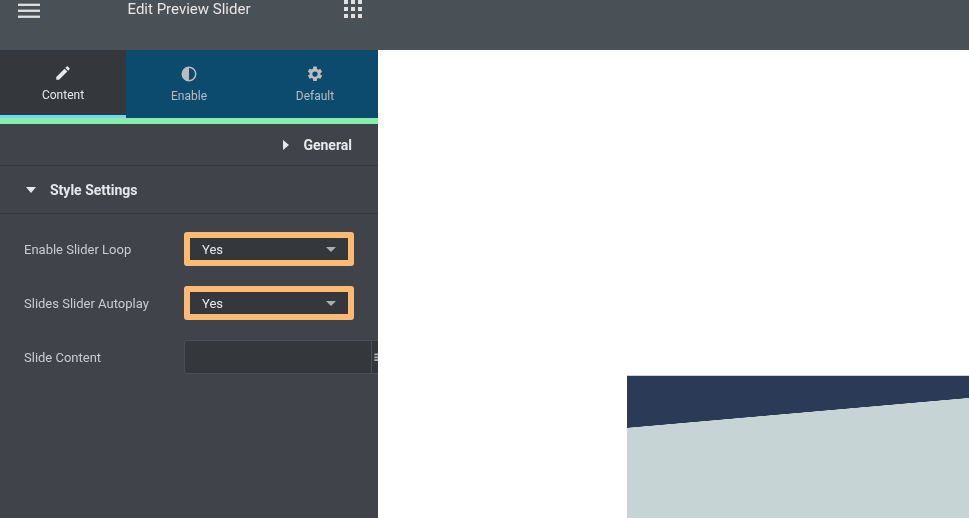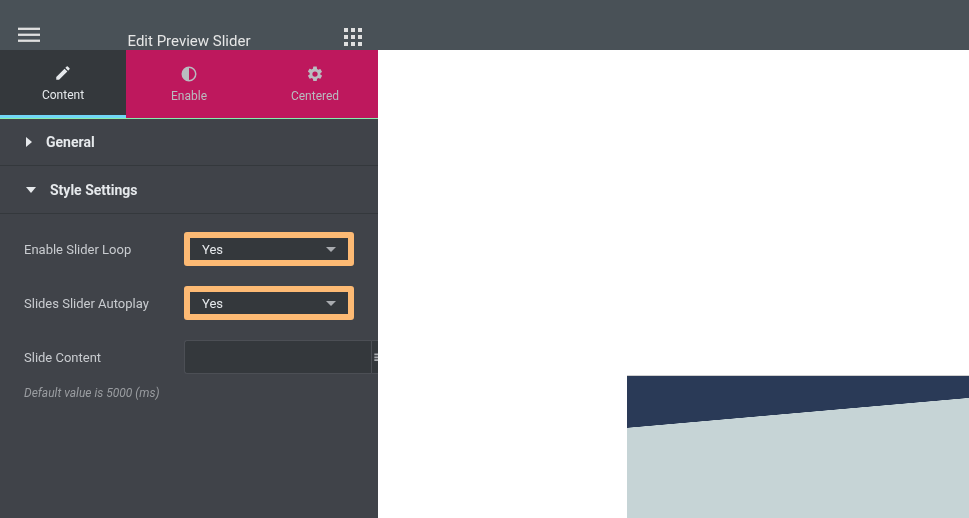--- a/index.html
+++ b/index.html
@@ -1,28 +1,28 @@
 <!DOCTYPE html>
 <html><head>
 <meta charset="utf-8">
 <style>
 * { margin: 0; padding: 0; box-sizing: border-box; font-family: -apple-system, BlinkMacSystemFont, "Segoe UI", Roboto, Arial, sans-serif; }
 body { width: 969px; height: 518px; overflow: hidden; background: #fff; display: flex; flex-direction: column; }
-.topbar { height: 50px; background: #495157; display: flex; align-items: flex-end; padding: 0 18px; position: relative; }
+.topbar { height: 50px; background: #495157; display: flex; align-items: flex-start; padding: 0 18px; position: relative; }
 .topbar .menu-icon { color: #e0e0e0; cursor: pointer; }
 .topbar .title { color: #e6e6e6; font-size: 15px; font-weight: 400; position: absolute; left: 0; width: 378px; text-align: center; }
 .topbar .grid-icon { color: #e0e0e0; cursor: pointer; position: absolute; left: 344px; }
 .main { flex: 1; display: flex; }
 .sidebar { width: 378px; background: #404349; display: flex; flex-direction: column; }
-.tabs { display: flex; height: 68px; background: #be185d; }
+.tabs { display: flex; height: 68px; background: #0c4a6e; }
 .tab { flex: 1; display: flex; flex-direction: column; align-items: center; justify-content: center; color: #b9bcc0; font-size: 12px; cursor: pointer; gap: 6px; }
 .tab.active { background: #34383c; border-bottom: 3px solid #71d7f7; color: #e6e9ec; }
 .tab svg { width: 18px; height: 18px; }
 .section-header { height: 48px; background: #404349; display: flex; align-items: center; padding: 0 26px; gap: 14px; color: #e6e9ec; font-size: 14px; font-weight: 700; cursor: pointer; border-bottom: 1px solid #34383c; }
-.section-header.closed { border-top: 1px solid #86efac; }
+.section-header.closed { border-top: 6px solid #86efac; justify-content: flex-end; }
 .section-header .caret { width: 0; height: 0; }
 .section-header.closed .caret { border-top: 5px solid transparent; border-bottom: 5px solid transparent; border-left: 6px solid #e6e9ec; }
 .section-header.open .caret { border-left: 5px solid transparent; border-right: 5px solid transparent; border-top: 6px solid #e6e9ec; }
 .section-body { background: #404349; padding: 18px 24px 0 24px; flex: 1; overflow: hidden; }
 .row { display: flex; align-items: center; margin-bottom: 20px; }
 .row .label { flex: 1; color: #c9ccd0; font-size: 13px; }
 .select { width: 170px; height: 34px; background: #34383c; border: 6px solid #fdba74; border-radius: 3px; display: flex; align-items: center; padding: 0 12px; color: #e6e9ec; font-size: 13px; cursor: pointer; position: relative; }
 .select .caret-down { position: absolute; right: 12px; width: 0; height: 0; border-left: 5px solid transparent; border-right: 5px solid transparent; border-top: 5px solid #a9acb0; }
 .input-group { width: 170px; height: 34px; display: flex; }
 .input-group input { flex: 1; background: #34383c; border: 1px solid #4c4f55; border-right: none; border-radius: 3px 0 0 3px; padding: 0 10px; color: #e6e9ec; font-size: 13px; outline: none; }
@@ -70,21 +70,21 @@
       <div class="tab">
         <svg viewBox="0 0 24 24" fill="currentColor">
             <path d="M12 2a10 10 0 1 0 0 20 10 10 0 0 0 0-20zm0 18V4a8 8 0 0 1 0 16z"></path>
           </svg>
         <span>Enable</span>
       </div>
       <div class="tab">
         <svg viewBox="0 0 24 24" fill="currentColor">
             <path d="M19.14 12.94a7.5 7.5 0 0 0 .05-.94 7.5 7.5 0 0 0-.05-.94l2.03-1.58a.5.5 0 0 0 .12-.64l-1.92-3.32a.5.5 0 0 0-.61-.22l-2.39.96a7.03 7.03 0 0 0-1.62-.94l-.36-2.54A.5.5 0 0 0 13.9 2h-3.8a.5.5 0 0 0-.49.42l-.36 2.54c-.58.24-1.12.55-1.62.94l-2.39-.96a.5.5 0 0 0-.61.22L2.71 8.48a.5.5 0 0 0 .12.64l2.03 1.58a7.5 7.5 0 0 0 0 1.88l-2.03 1.58a.5.5 0 0 0-.12.64l1.92 3.32c.14.24.43.34.61.22l2.39-.96c.5.39 1.04.7 1.62.94l.36 2.54c.4.24.25.42.49.42h3.8c.24 0 .45-.18.49-.42l.36-2.54c.58-.24 1.12-.55 1.62-.94l2.39.96c.18.12.47.02.61-.22l1.92-3.32a.5.5 0 0 0-.12-.64l-2.03-1.58zM12 15.5A3.5 3.5 0 1 1 12 8.5a3.5 3.5 0 0 1 0 7z"></path>
           </svg>
-        <span>Centered</span>
+        <span>Default</span>
       </div>
     </div>
 
     <div class="section-header closed">
       <span class="caret"></span>
       <span>General</span>
     </div>
 
     <div class="section-header open">
       <span class="caret"></span>
@@ -110,20 +110,19 @@
         <span class="label">Slide Content</span>
         <div class="input-group">
           <input type="text" value="" style="">
           <span class="addon">
             <svg width="14" height="14" viewBox="0 0 24 24" fill="currentColor">
                 <path d="M4 6h16v3H4zm0 5h16v3H4zm0 5h16v3H4z"></path>
               </svg>
           </span>
         </div>
       </div>
-      <div class="hint">Default value is 5000 (ms)</div>
     </div>
   </div>
 
   <div class="preview">
     <div class="img-box"></div>
   </div>
 </div>
 
 </body></html>

